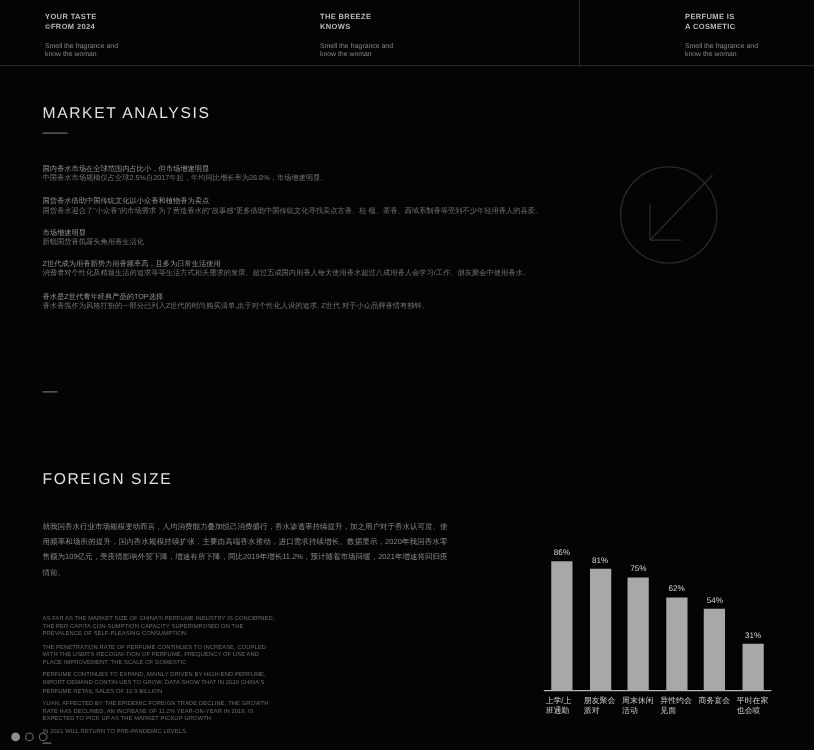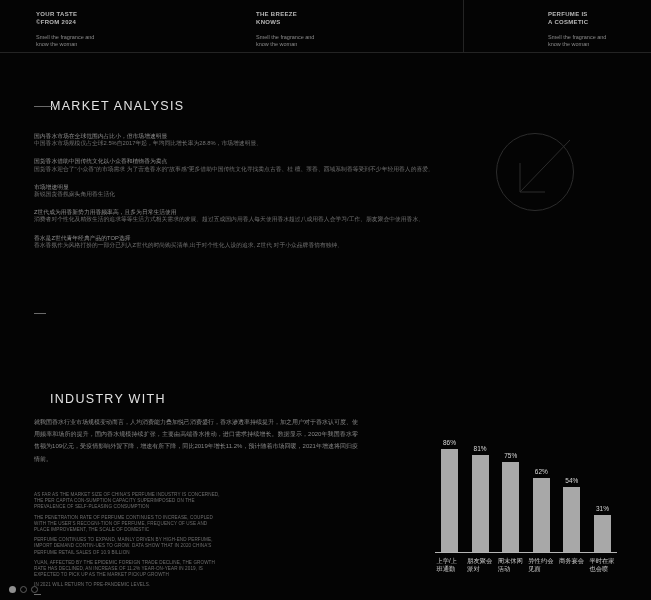--- a/index.html
+++ b/index.html
@@ -10,21 +10,21 @@
   }
   .pre{white-space:pre-line}
   
   .topbar{position:absolute;top:0;left:0;width:651px;height:52px;border-bottom:1px solid #242424}
   .hcol{position:absolute;top:11px}
   .hcol .ht{font-size:6px;line-height:7.5px;letter-spacing:.3px;color:#b9b9b9;font-weight:bold}
   .hcol .hs{margin-top:8px;font-size:5.5px;line-height:6.5px;color:#8a8a8a}
   .hcol1{left:36px}.hcol2{left:256px}.hcol3{left:548px}
   .vdiv{position:absolute;top:0;left:463px;width:1px;height:52px;background:#242424}
   
-  .sec-title{position:absolute;left:34px;margin:16px;font-size:12.5px;letter-spacing:1.3px;color:#e2e2e2;font-weight:normal}
+  .sec-title{position:absolute;left:34px;margin:0;font-size:12.5px;letter-spacing:1.3px;color:#e2e2e2;font-weight:normal}
   .t-market{top:83px}
   .t-industry{top:376px}
   .dash{position:absolute;height:1px;background:#6a6a6a}
   .dash-market{left:34px;top:106px;width:20px}
   .dash-mid{left:34px;top:313px;width:12px}
   
   .ma-paras{position:absolute;left:34px;top:133px;width:600px}
   .ma-paras .para{margin:0 0 11px 0;font-size:5.8px;line-height:7.2px}
   .ma-paras .head{color:#939393}
   .ma-paras .body{color:#747474;width:585px}
@@ -106,21 +106,21 @@
 
 <svg class="circle-arrow" width="86" height="86" viewBox="0 0 86 86">
   <circle cx="43" cy="43" r="38.5" fill="none" stroke="#2c2c2c" stroke-width="1"></circle>
   <line x1="78" y1="11" x2="28" y2="63" stroke="#2c2c2c" stroke-width="1"></line>
   <line x1="28" y1="34" x2="28" y2="63" stroke="#2c2c2c" stroke-width="1"></line>
   <line x1="28" y1="63" x2="53" y2="63" stroke="#2c2c2c" stroke-width="1"></line>
 </svg>
 
 <div class="dash dash-mid"></div>
 
-<h1 class="sec-title t-industry">INDUSTRY WITH</h1>
+<h1 class="sec-title t-industry">FOREIGN SIZE</h1>
 
 <p class="is-cn">就我国香水行业市场规模变动而言，人均消费能力叠加悦己消费盛行，香水渗透率持续提升，加之用户对于香水认可度、使用频率和场所的提升，国内香水规模持续扩张，主要由高端香水推动，进口需求持续增长。数据显示，2020年我国香水零售额为109亿元，受疫情影响外贸下降，增速有所下降，同比2019年增长11.2%，预计随着市场回暖，2021年增速将回归疫情前。</p>
 
 <div class="is-en">
   <p>AS FAR AS THE MARKET SIZE OF CHINA'S PERFUME INDUSTRY IS CONCERNED, THE PER CAPITA CON-SUMPTION CAPACITY SUPERIMPOSED ON THE PREVALENCE OF SELF-PLEASING CONSUMPTION</p>
   <p>THE PENETRATION RATE OF PERFUME CONTINUES TO INCREASE, COUPLED WITH THE USER'S RECOGNI-TION OF PERFUME, FREQUENCY OF USE AND PLACE IMPROVEMENT, THE SCALE OF DOMESTIC</p>
   <p>PERFUME CONTINUES TO EXPAND, MAINLY DRIVEN BY HIGH-END PERFUME, IMPORT DEMAND CONTIN-UES TO GROW. DATA SHOW THAT IN 2020 CHINA'S PERFUME RETAIL SALES OF 10.9 BILLION</p>
   <p>YUAN, AFFECTED BY THE EPIDEMIC FOREIGN TRADE DECLINE, THE GROWTH RATE HAS DECLINED, AN INCREASE OF 11.2% YEAR-ON-YEAR IN 2019, IS EXPECTED TO PICK UP AS THE MARKET PICKUP GROWTH</p>
   <p>IN 2021 WILL RETURN TO PRE-PANDEMIC LEVELS.</p>
   <div class="en-dash"></div>

